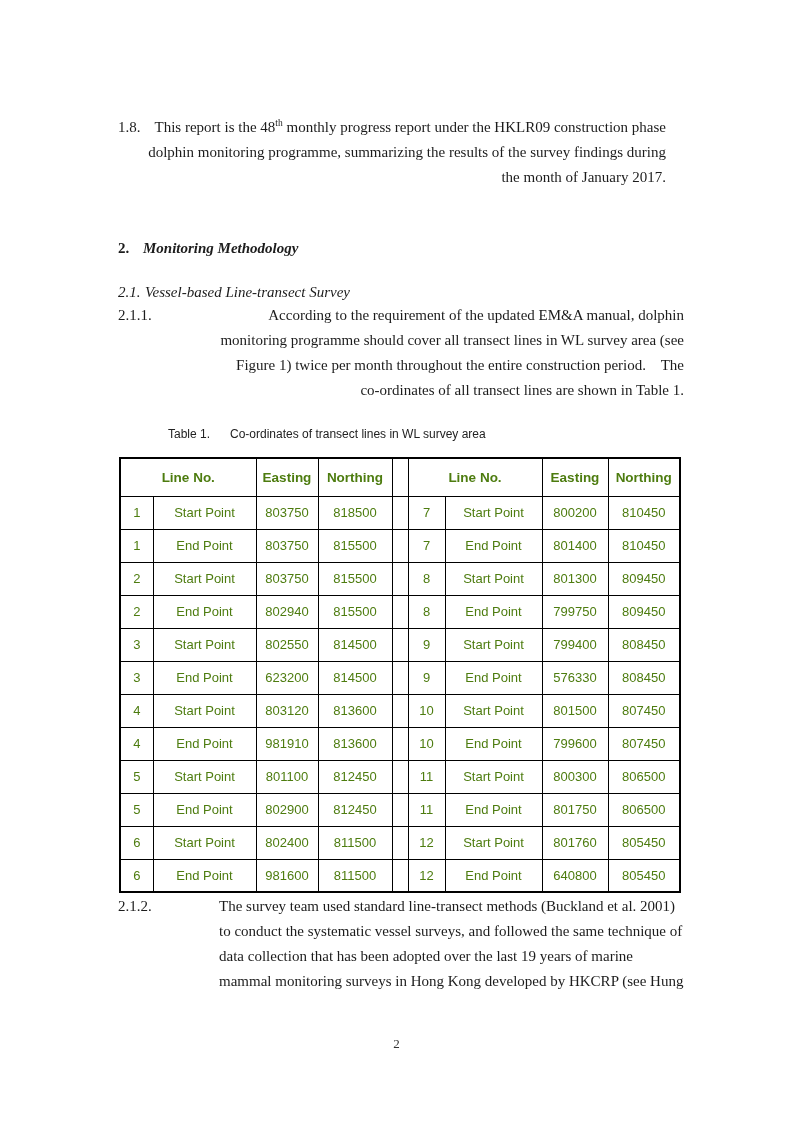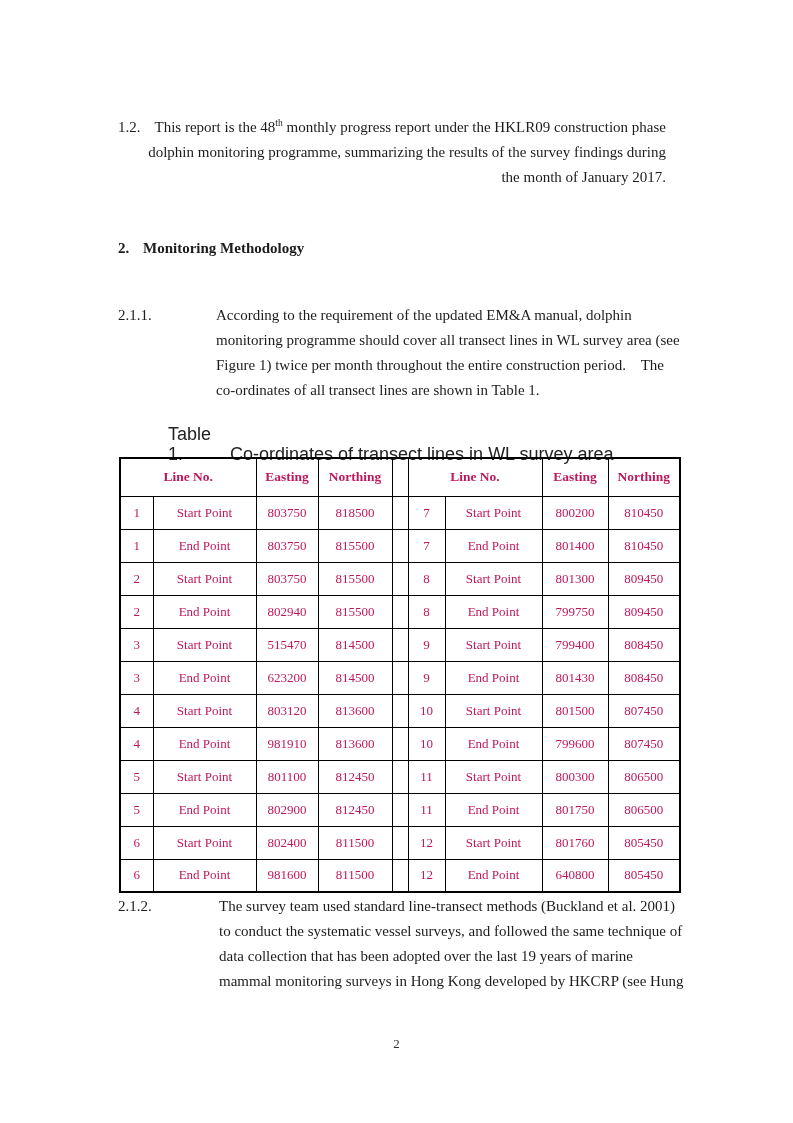--- a/index.html
+++ b/index.html
@@ -28,61 +28,61 @@
     top: 0;
   }
   .para .body {
     white-space: pre-wrap;
   }
 
   .p15 { left: 118px; top: 115px; width: 548px; }
   .p15 .body { margin-left: 16px; text-align: right; }
 
   .heading2 { left: 118px; top: 236px; font-weight: bold; }
-  .heading2 .body { margin-left: 25px; }
+  .heading2 .body { margin-left: 25px; font-style: italic; }
 
   .heading21 { left: 118px; top: 280px; font-style: italic; }
   .heading21 .body { margin-left: 27px; }
 
-  .p211 { left: 118px; top: 303px; width: 566px; }
+  .p211 { left: 118px; top: 303px; width: 566px; text-align: right; }
   .p211 .body { margin-left: 98px; }
 
   .p212 { left: 118px; top: 894px; width: 568px; }
   .p212 .body { margin-left: 101px; }
 
   sup.ord {
     font-size: 9.5px;
     vertical-align: super;
     line-height: 0;
   }
 
   
   .table-caption {
     position: absolute;
     left: 168px;
     top: 424px;
     font-family: "Liberation Sans", sans-serif;
-    font-size: 18px;
+    font-size: 12px;
     line-height: 20px;
     color: #222;
   }
   .table-caption .cap-label {
     display: inline-block;
     width: 62px;
   }
 
   
   table.coords {
     position: absolute;
     left: 119px;
     top: 457px;
     border-collapse: collapse;
     table-layout: fixed;
-    font-family: Liberation Serif, serif;
-    color: #be185d;
+    font-family: Liberation Sans, sans-serif;
+    color: #4d7c0f;
     border: 2px solid #000;
   }
   table.coords th,
   table.coords td {
     border: 1px solid #000;
     text-align: center;
     vertical-align: middle;
     overflow: hidden;
   }
   table.coords th {
@@ -106,29 +106,33 @@
     font-size: 13px;
     color: #333;
   }
 </style>
 </head>
 <body>
 
 <div class="page">
 
   <div class="para p15">
-    <span class="num">1.2.</span>
+    <span class="num">1.8.</span>
     <div class="body"><span>This report is the 48</span><sup class="ord">th</sup><span> monthly progress report under the HKLR09 construction phase dolphin monitoring programme, summarizing the results of the survey findings during the month of January 2017.</span></div>
   </div>
 
   <div class="para heading2">
     <span class="num">2.</span>
     <div class="body">Monitoring Methodology</div>
   </div>
 
+  <div class="para heading21">
+    <span class="num">2.1.</span>
+    <div class="body">Vessel-based Line-transect Survey</div>
+  </div>
 
   <div class="para p211">
     <span class="num">2.1.1.</span>
     <div class="body">According to the requirement of the updated EM&amp;A manual, dolphin monitoring programme should cover all transect lines in WL survey area (see Figure 1) twice per month throughout the entire construction period.    The co-ordinates of all transect lines are shown in Table 1.</div>
   </div>
 
   <div class="table-caption">
     <span class="cap-label">Table 1.</span><span>Co-ordinates of transect lines in WL survey area</span>
   </div>
 
@@ -196,37 +200,37 @@
           <td>815500</td>
           <td></td>
           <td>8</td>
           <td>End Point</td>
           <td>799750</td>
           <td>809450</td>
         </tr>
         <tr>
           <td>3</td>
           <td>Start Point</td>
-          <td>515470</td>
+          <td>802550</td>
           <td>814500</td>
           <td></td>
           <td>9</td>
           <td>Start Point</td>
           <td>799400</td>
           <td>808450</td>
         </tr>
         <tr>
           <td>3</td>
           <td>End Point</td>
           <td>623200</td>
           <td>814500</td>
           <td></td>
           <td>9</td>
           <td>End Point</td>
-          <td>801430</td>
+          <td>576330</td>
           <td>808450</td>
         </tr>
         <tr>
           <td>4</td>
           <td>Start Point</td>
           <td>803120</td>
           <td>813600</td>
           <td></td>
           <td>10</td>
           <td>Start Point</td>

